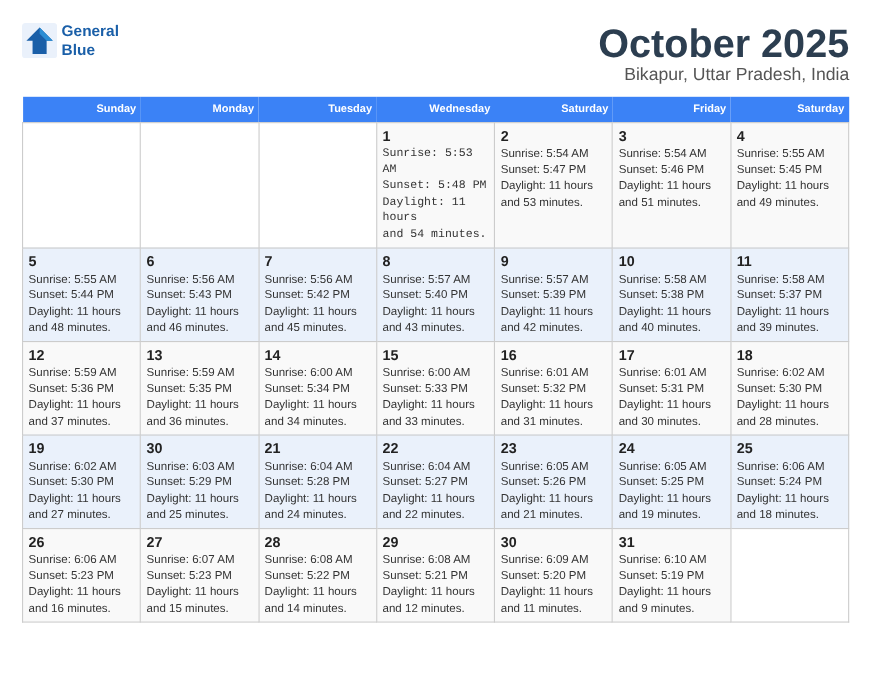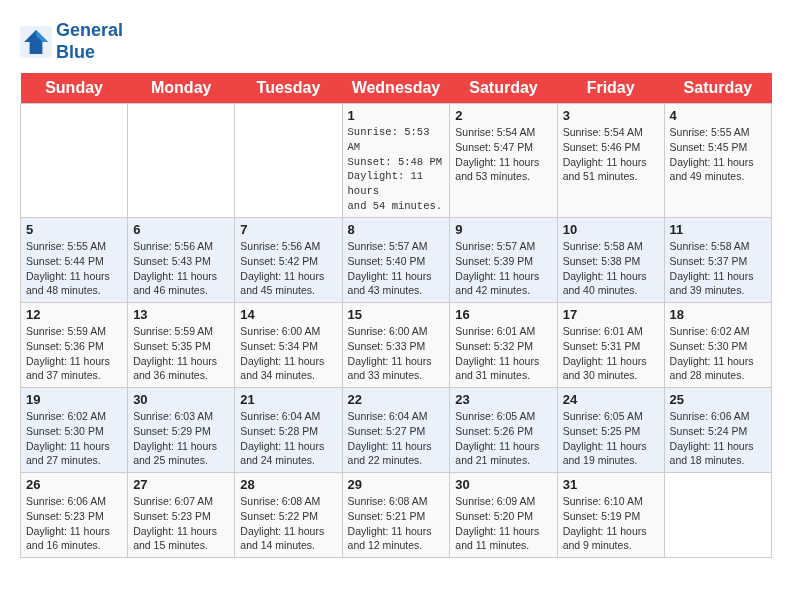--- a/index.html
+++ b/index.html
@@ -14,21 +14,21 @@
       display: flex;
       align-items: flex-start;
       justify-content: space-between;
       margin-bottom: 10px;
     }
     .logo {
       display: flex;
       align-items: center;
     }
     .logo-text {
-      font-size: 18px;
+      font-size: 14px;
       font-weight: bold;
       color: #2c3e50;
       line-height: 1.2;
     }
     .logo-text .blue { color: #1a5fa8; }
     .logo-icon {
       width: 32px;
       height: 32px;
       margin-right: 4px;
     }
@@ -44,25 +44,25 @@
     .location {
       font-size: 16px;
       color: #555;
     }
     table {
       width: 100%;
       border-collapse: collapse;
       font-size: 11px;
     }
     thead tr th {
-      background-color: #ef4444;
+      background-color: #3b82f6;
       color: #fff;
       padding: 6px 4px;
-      text-align: center;
-      font-size: 16px;
+      text-align: right;
+      font-size: 10px;
       font-weight: bold;
     }
     tbody tr td {
       border: 1px solid #ccc;
       vertical-align: top;
       padding: 4px 5px;
       height: 85px;
       width: 108px;
     }
     tbody tr:nth-child(odd) td {
@@ -95,20 +95,24 @@
     <svg class="logo-icon" viewBox="0 0 40 40">
       <rect x="0" y="0" width="40" height="40" rx="4" fill="#eaf1fb"></rect>
       <polygon points="20,5 35,20 28,20 28,35 12,35 12,20 5,20" fill="#1a5fa8"></polygon>
       <polygon points="20,5 35,20 28,20 20,12" fill="#2c8ed4"></polygon>
     </svg>
     <div>
       <div class="logo-text"><span class="blue">General</span></div>
       <div class="logo-text"><span class="blue">Blue</span></div>
     </div>
   </div>
+  <div class="title-block">
+    <div class="month-title">October 2025</div>
+    <div class="location">Bikapur, Uttar Pradesh, India</div>
+  </div>
 </div>
 
 <table>
   <thead>
     <tr>
     <th>Sunday</th>
         <th>Monday</th>
         <th>Tuesday</th>
         <th>Wednesday</th>
         <th>Saturday</th>

